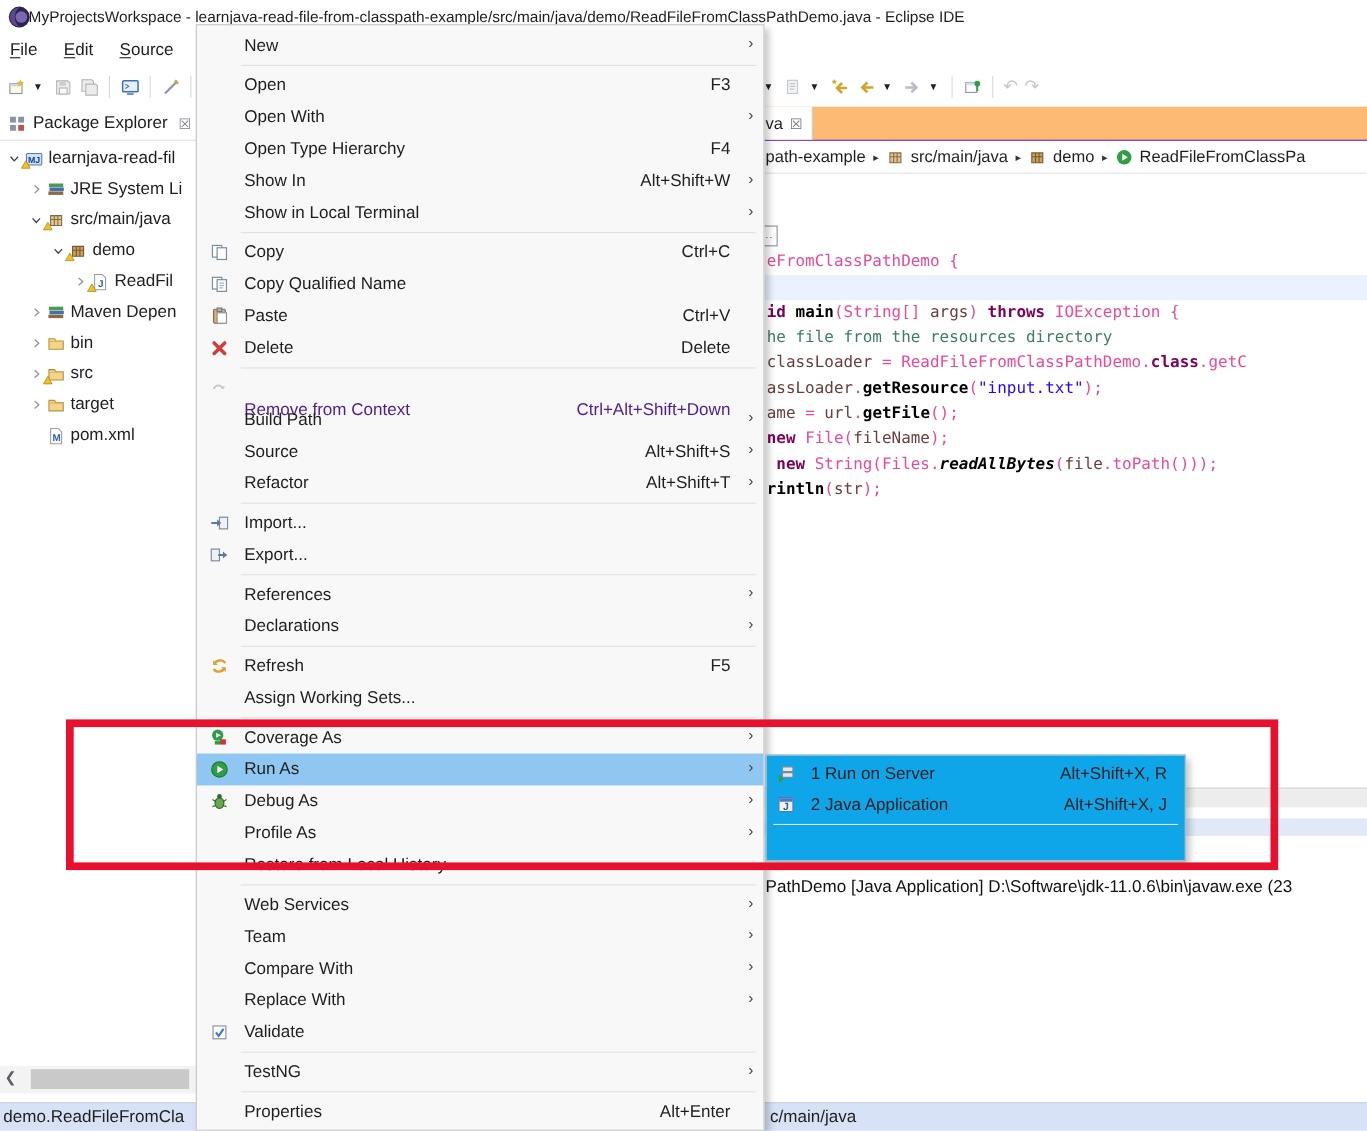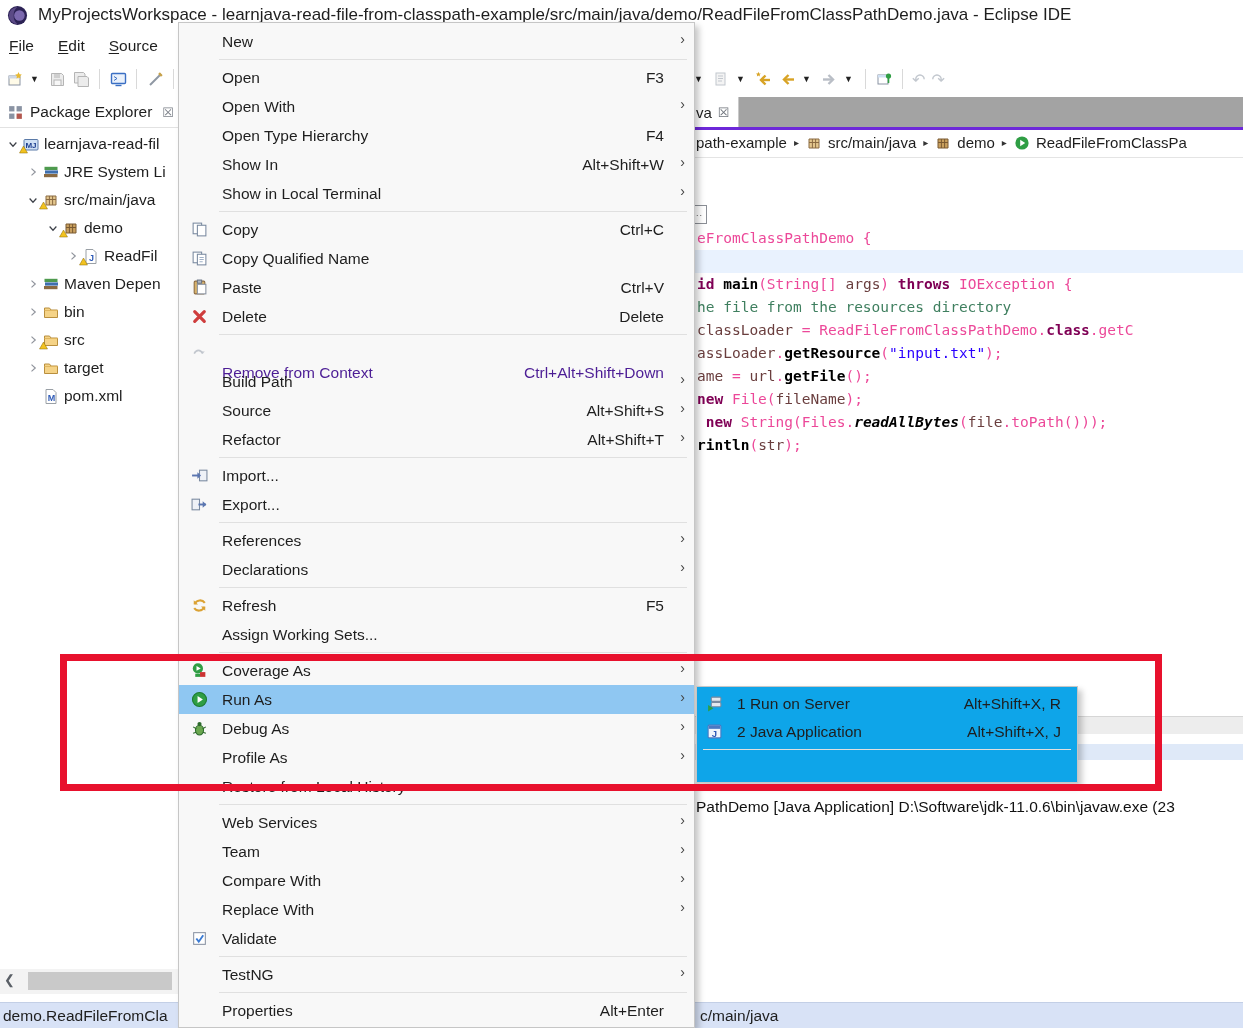--- a/index.html
+++ b/index.html
@@ -2,21 +2,21 @@
 <html style="--hl: #8fc7f2; --red: #e8112d; --kw: #7f0055; --st: #2a00ff; --cm: #3f7f5f; --vv: #6a3e3e; --curline: #e9f2fe; --status: #d8e2f6;"><head>
 <meta charset="utf-8">
 <style>
   html,body{margin:0;padding:0;}
   body{width:1243px;height:1028px;overflow:hidden;background:#fff;
        font-family:"Liberation Sans",sans-serif;color:#1e1e1e;position:relative;}
   #app{position:absolute;inset:0;}
   
   .titlebar{position:absolute;left:0;top:0;width:1243px;height:30px;background:#fff;}
   .titlebar .app-icon{position:absolute;left:7px;top:5px;width:21px;height:21px;}
-  .titlebar .title{position:absolute;left:38px;top:0;line-height:30px;font-size:17px;white-space:nowrap;}
+  .titlebar .title{position:absolute;left:26px;top:0;line-height:30px;font-size:14px;white-space:nowrap;}
   
   .menubar{position:absolute;left:0;top:31px;height:30px;display:flex;gap:24px;padding-left:9px;align-items:center;font-size:15.5px;}
   .menubar span u{text-underline-offset:2px;}
   
   .toolbar{position:absolute;left:0;top:61px;width:1243px;height:36px;}
   .tbgroup{position:absolute;top:0;height:36px;display:flex;align-items:center;gap:6px;}
   #toolbar-left{left:6px;}
   #toolbar-right{left:694px;}
   .tbi{display:inline-flex;width:18px;height:18px;align-items:center;justify-content:center;}
   .tbi svg{width:17px;height:17px;}
@@ -30,21 +30,21 @@
   .pkg-divider{position:absolute;left:0;top:30px;width:690px;height:1px;background:#e2e2e2;}
   #tree{position:absolute;left:0;top:33px;width:690px;}
   .trow{height:28px;display:flex;align-items:center;font-size:15.5px;white-space:nowrap;position:relative;}
   .trow .exp{width:18px;height:16px;display:inline-flex;align-items:center;justify-content:center;flex:0 0 18px;}
   .trow .ticon{width:18px;height:16px;display:inline-flex;align-items:center;justify-content:center;position:relative;flex:0 0 18px;margin-right:4px;text-align:right;}
   .trow .ticon svg.main{width:16px;height:16px;}
   .trow .ticon svg.warn{position:absolute;left:-3px;bottom:-2px;width:9px;height:8px;}
   .trow.selected .selbg{position:absolute;left:0;top:1px;right:0;bottom:1px;background:#cbe3f7;z-index:-1;}
   
   .editor{position:absolute;left:690px;top:97px;width:553px;height:620px;background:#fff;}
-  .tabstrip{position:absolute;left:0;top:0;width:553px;height:30px;background:#a3a3a3;border-bottom:3px solid #6d28d9;}
+  .tabstrip{position:absolute;left:0;top:0;width:553px;height:30px;background:#fdba74;border-bottom:1px solid #6d28d9;}
   .etab{position:absolute;left:0;top:0;height:30px;background:#fff;border-right:1px solid #c9c9c9;display:flex;align-items:center;padding:0 8px 0 6px;font-size:15px;gap:6px;}
   .etab .close{color:#6f747c;font-size:13px;}
   .breadcrumb{position:absolute;left:0;top:31px;width:553px;height:29px;display:flex;align-items:center;font-size:15px;white-space:nowrap;border-bottom:1px solid #e4e4e4;padding-left:6px;gap:5px;}
   .breadcrumb .bsep{color:#333;font-size:10px;padding:0 2px;}
   .breadcrumb .bicon{width:17px;height:16px;display:inline-flex;}
   .breadcrumb .bicon svg{width:16px;height:16px;}
   #code{position:absolute;left:0;top:130px;width:553px;font-family:"DejaVu Sans Mono",monospace;font-size:14.5px;}
   .cline{height:23px;line-height:23px;white-space:pre;padding-left:7px;}
   .cline.hl{background:var(--curline);}
   .tok-k{color:var(--kw);font-weight:bold;}

